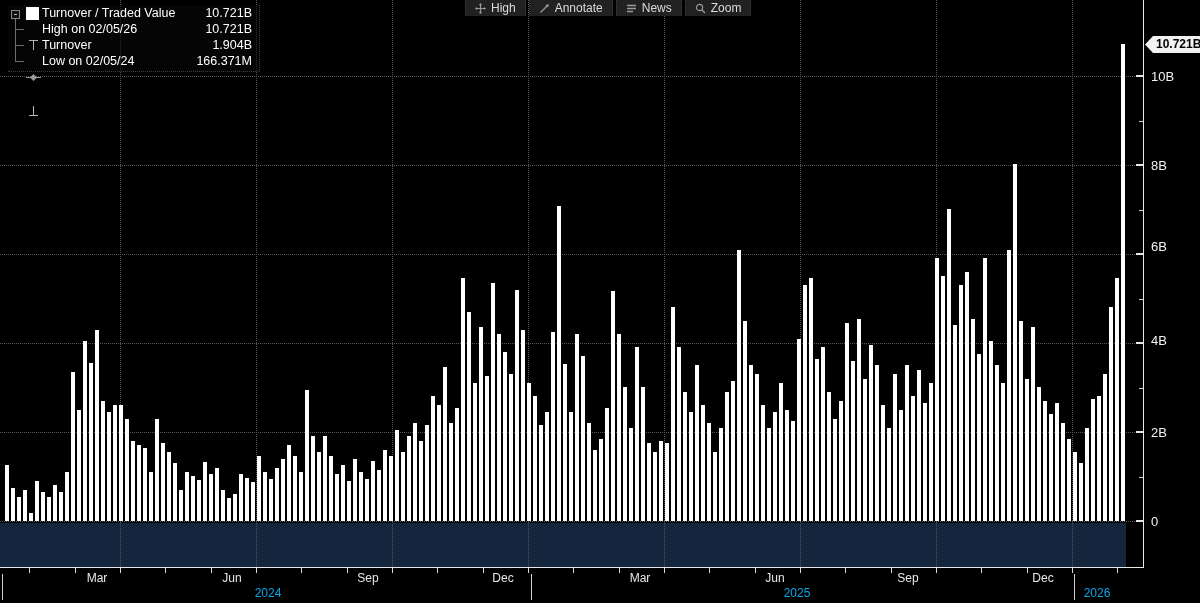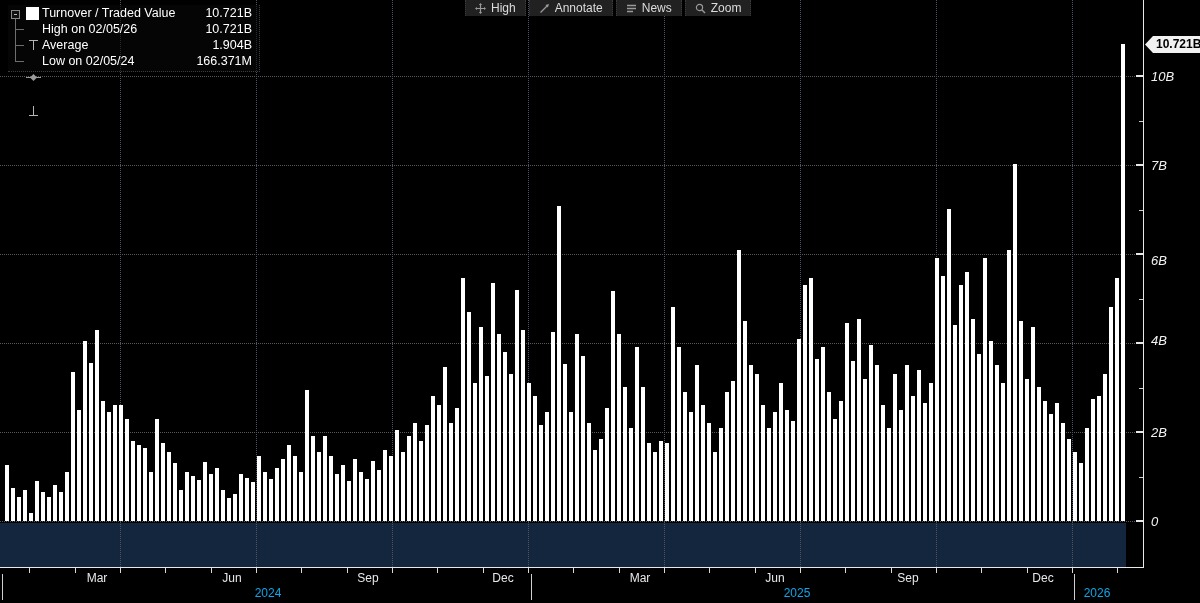--- a/index.html
+++ b/index.html
@@ -22,21 +22,21 @@
   .vgrid { position:absolute; top:0; height:567px; width:0;
            border-left:1px dotted #4e5560; }
 
   .bar { position:absolute; bottom:0; width:4px; background:#fff; }
   #plot { position:absolute; left:0; top:0; width:1143px; height:521px; }
 
   
   #y-axis-line { position:absolute; left:1143px; top:0; width:1px; height:568px; background:#e8e8e8; }
   .ytick-major { position:absolute; width:7px; height:2px; background:#e8e8e8; left:1136px; }
   .ytick-minor { position:absolute; width:4px; height:1px; background:#cfcfcf; left:1139px; }
-  .ylabel { position:absolute; left:1151px; color:#f2f2f2; font-size:13px; transform:translateY(-50%);font-style:italic; }
+  .ylabel { position:absolute; left:1151px; color:#f2f2f2; font-size:13px; transform:translateY(-50%); }
   #last-value-tag { position:absolute; left:1145px; top:36px; height:17px; line-height:17px;
                     background:#f2f2f2; color:#000; font-size:12px; font-weight:bold;
                     padding:0 5px 0 11px;
                     clip-path:polygon(0 50%, 8px 0, 100% 0, 100% 100%, 8px 100%); }
 
   
   #x-axis-line { position:absolute; left:0; top:567px; width:1144px; height:1px; background:#e8e8e8; }
   .xtick { position:absolute; top:568px; width:1px; height:5px; background:#d8d8d8; }
   .month-label { position:absolute; top:571px; color:#e8e8e8; font-size:12px; transform:translateX(-50%); }
   .year-label  { position:absolute; top:586px; color:#0ea5e9; font-size:12px; transform:translateX(-50%); }
@@ -290,23 +290,23 @@
       </div>
   </div>
 
   <div class="layer" id="axes-layer">
     <div id="y-axis-line"></div>
     <div id="x-axis-line"></div>
     <div id="y-axis">
         <div class="ytick-major" style="top: 75px;"></div>
         <div class="ylabel" style="top: 76px;">10B</div>
         <div class="ytick-major" style="top: 164px;"></div>
-        <div class="ylabel" style="top: 165px;">7B</div>
+        <div class="ylabel" style="top: 165px;">8B</div>
         <div class="ytick-major" style="top: 253px;"></div>
-        <div class="ylabel" style="top: 260px;">6B</div>
+        <div class="ylabel" style="top: 246px;">6B</div>
         <div class="ytick-major" style="top: 342px;"></div>
         <div class="ylabel" style="top: 340px;">4B</div>
         <div class="ytick-major" style="top: 431px;"></div>
         <div class="ylabel" style="top: 432px;">2B</div>
         <div class="ytick-major" style="top: 520px;"></div>
         <div class="ylabel" style="top: 521px;">0</div>
         <div class="ytick-minor" style="top: 476.5px;"></div>
         <div class="ytick-minor" style="top: 387.5px;"></div>
         <div class="ytick-minor" style="top: 298.5px;"></div>
         <div class="ytick-minor" style="top: 209.5px;"></div>
@@ -368,21 +368,21 @@
       <span class="lg-label">Turnover / Traded Value</span>
       <span class="lg-value">10.721B</span>
     </div>
     <div class="lg-row" style="top:16px">
       <span class="mk mk-high"></span>
       <span class="lg-label">High on 02/05/26</span>
       <span class="lg-value">10.721B</span>
     </div>
     <div class="lg-row" style="top:32px">
       <span class="mk mk-avg"></span>
-      <span class="lg-label">Average</span>
+      <span class="lg-label">Turnover</span>
       <span class="lg-value">1.904B</span>
     </div>
     <div class="lg-row" style="top:48px">
       <span class="mk mk-low"></span>
       <span class="lg-label">Low on 02/05/24</span>
       <span class="lg-value">166.371M</span>
     </div>
   </div>
 
   <div id="toolbar">

